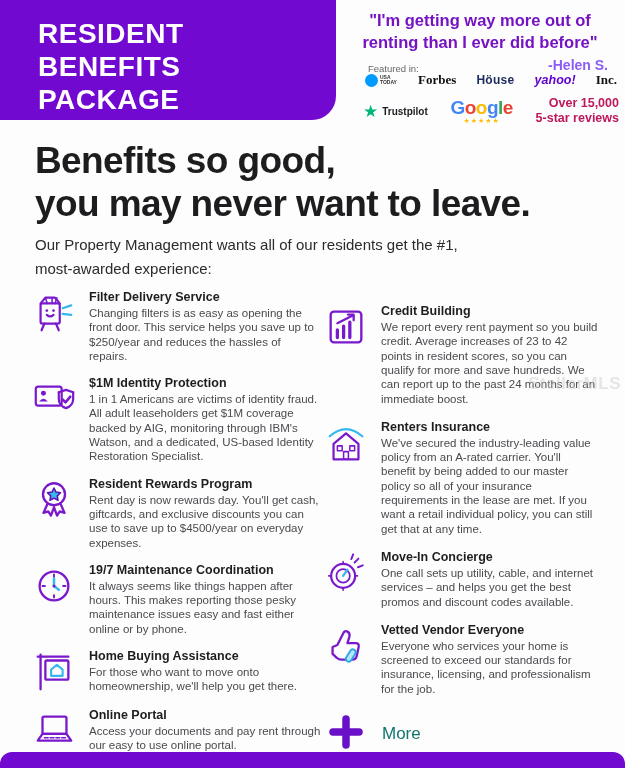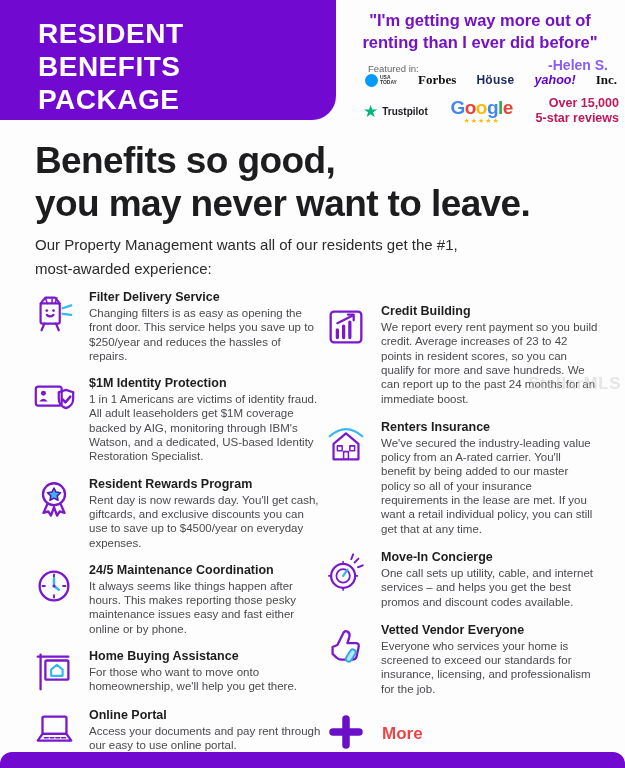--- a/index.html
+++ b/index.html
@@ -52,21 +52,21 @@
   .col-left { gap:13px; }
   .col-right { gap:14px;justify-content:flex-end; }
   .item { display:flex; gap:12px; align-items:flex-start; }
   .icon-box { width:47px; flex:0 0 47px; display:flex; justify-content:center; }
   .icon-box svg { display:block; }
   .item-text { flex:1; }
   .item-title { font-size:12.5px; font-weight:800; color:#1e1e20; margin-bottom:2px; }
   .item-body { font-size:11.5px; color:#4a4a4f; line-height:14.3px; }
 
   .more-item { display:flex; align-items:center; gap:18px; margin-top:4px; padding-left:6px; }
-  .more-label { font-size:17px; font-weight:700; color:#ef4444; }
+  .more-label { font-size:17px; font-weight:400; color:#0f766e; }
 
   
   .watermark { position:absolute; right:4px; top:374px; font-size:17px; font-weight:700;
     color:#c9c9c9; opacity:.45; letter-spacing:.5px; }
   .bottom-bar { position:absolute; bottom:0; left:0; width:625px; height:16px;
     background:#7209d1; border-radius:12px 12px 0 0; }
 </style>
 </head>
 <body>
 
@@ -179,21 +179,21 @@
       <div class="item">
         <div class="icon-box">
           <svg width="46" height="46" viewBox="0 0 48 48" fill="none" stroke="#7a18cc" stroke-width="2.4" stroke-linecap="round" stroke-linejoin="round">
             <circle cx="24" cy="24" r="15"></circle>
             <path d="M24 12 v2.5 M36 24 h-2.5 M24 36 v-2.5 M12 24 h2.5" stroke-width="2"></path>
             <path d="M24 24 v-8 M24 24 l5 4" stroke="#35b7f0" stroke-width="2.6"></path>
             <circle cx="24" cy="24" r="1.6" fill="#7a18cc" stroke="none"></circle>
           </svg>
         </div>
         <div class="item-text">
-          <div class="item-title">24/5 Maintenance Coordination</div>
+          <div class="item-title">19/7 Maintenance Coordination</div>
           <div class="item-body">It always seems like things happen after hours. This makes reporting those pesky maintenance issues easy and fast either online or by phone.</div>
         </div>
       </div>
 
       <div class="item">
         <div class="icon-box">
           <svg width="46" height="46" viewBox="0 0 48 48" fill="none" stroke="#7a18cc" stroke-width="2.4" stroke-linecap="round" stroke-linejoin="round">
             <path d="M10 6 v36"></path>
             <path d="M7 8 h32"></path>
             <rect x="15" y="12" width="24" height="20" rx="1.5"></rect>

